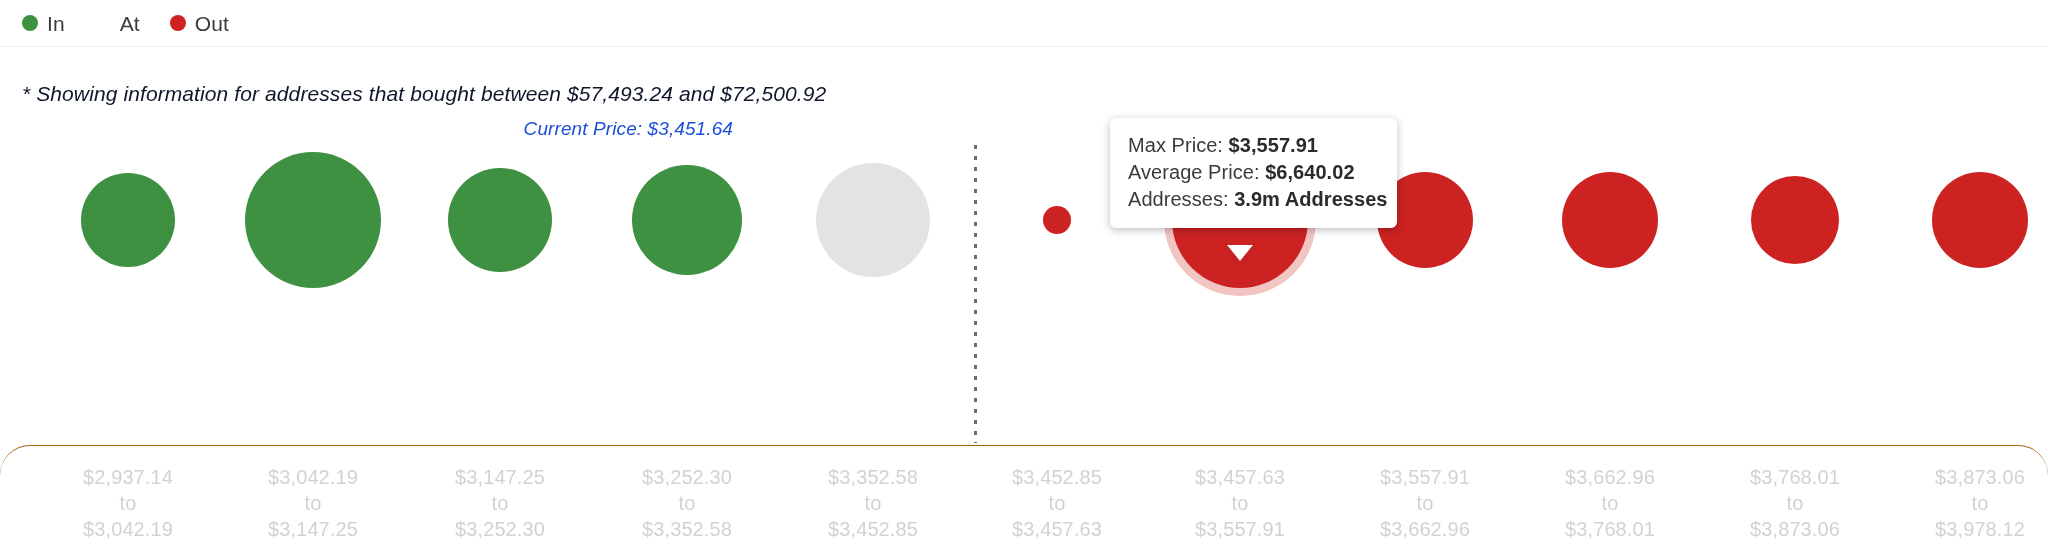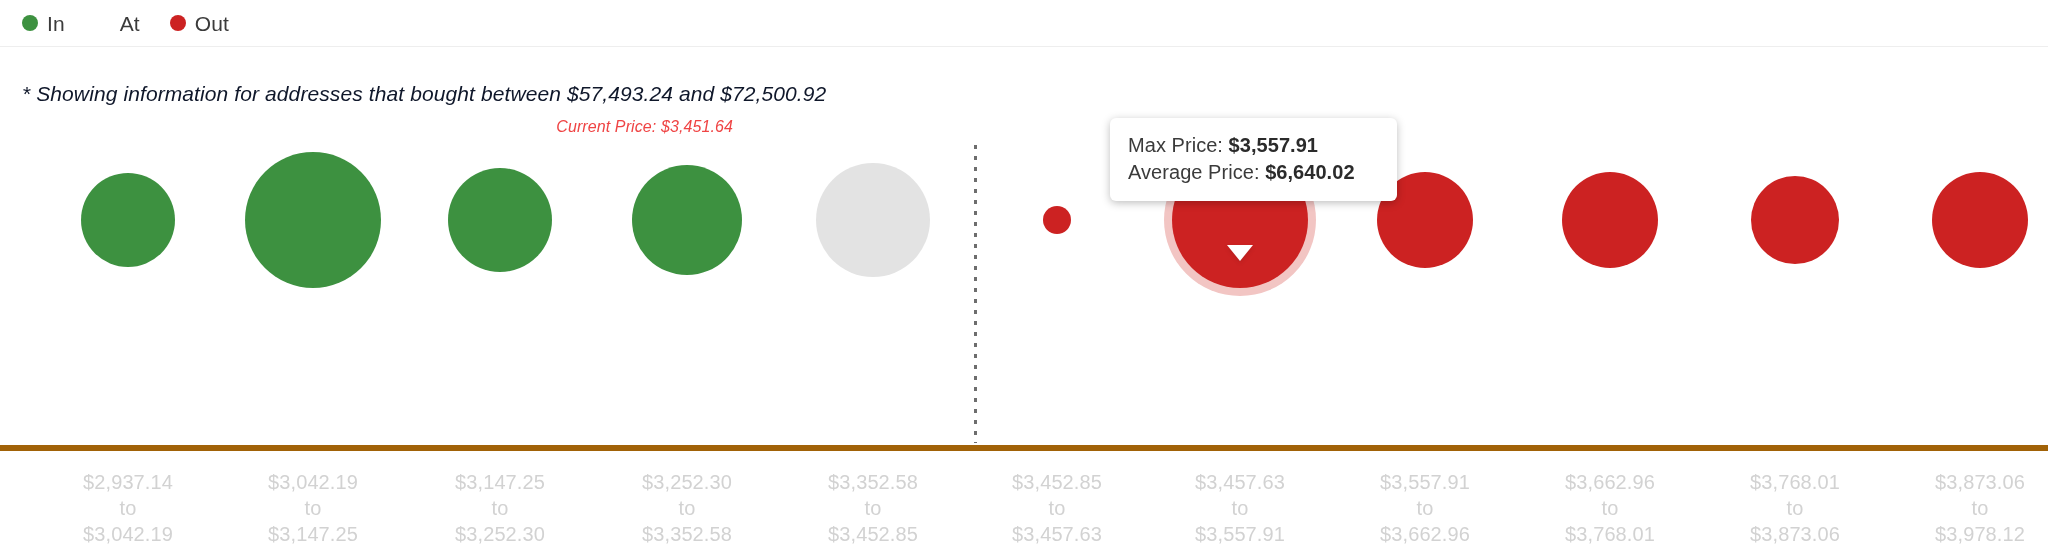--- a/index.html
+++ b/index.html
@@ -63,23 +63,23 @@
     color: #0f172a;
     white-space: nowrap;
     letter-spacing: 0.1px;
   }
 
   
   #current-price-label {
     position: absolute;
     top: 118px;
     right: 1315px;
-    font-size: 16px;
+    font-size: 19px;
     font-style: italic;
-    color: #ef4444;
+    color: #1d4ed8;
     white-space: nowrap;
     letter-spacing: 0.1px;
   }
 
   
   #plot-area {
     position: absolute;
     left: 0; top: 140px;
     width: 2048px;
     height: 305px;
@@ -117,21 +117,22 @@
     background: #f2c5c3;
     pointer-events: none;
   }
 
   
   #axis {
     position: absolute;
     left: 0; top: 445px;
     width: 2048px;
     height: 104px;
-    border-top: 6px solid #a16207;
+    border-top: 1px solid #a16207;
+    border-radius: 30px;
   }
   .axis-tick {
     position: absolute;
     top: 18px;
     transform: translateX(-50%);
     text-align: center;
     font-size: 20px;
     line-height: 26px;
     color: #d2d2d2;
     white-space: nowrap;
@@ -273,16 +274,19 @@
       </div>
     </div>
 
   <div id="tooltip">
     <div class="tt-row">
       <span class="tt-key">Max Price: </span><span class="tt-val">$3,557.91</span>
     </div>
     <div class="tt-row">
       <span class="tt-key">Average Price: </span><span class="tt-val">$6,640.02</span>
     </div>
+    <div class="tt-row">
+      <span class="tt-key">Addresses: </span><span class="tt-val">3.9m Addresses</span>
+    </div>
   </div>
   <div id="tooltip-arrow"></div>
 
 </div>
 
 </body></html>

